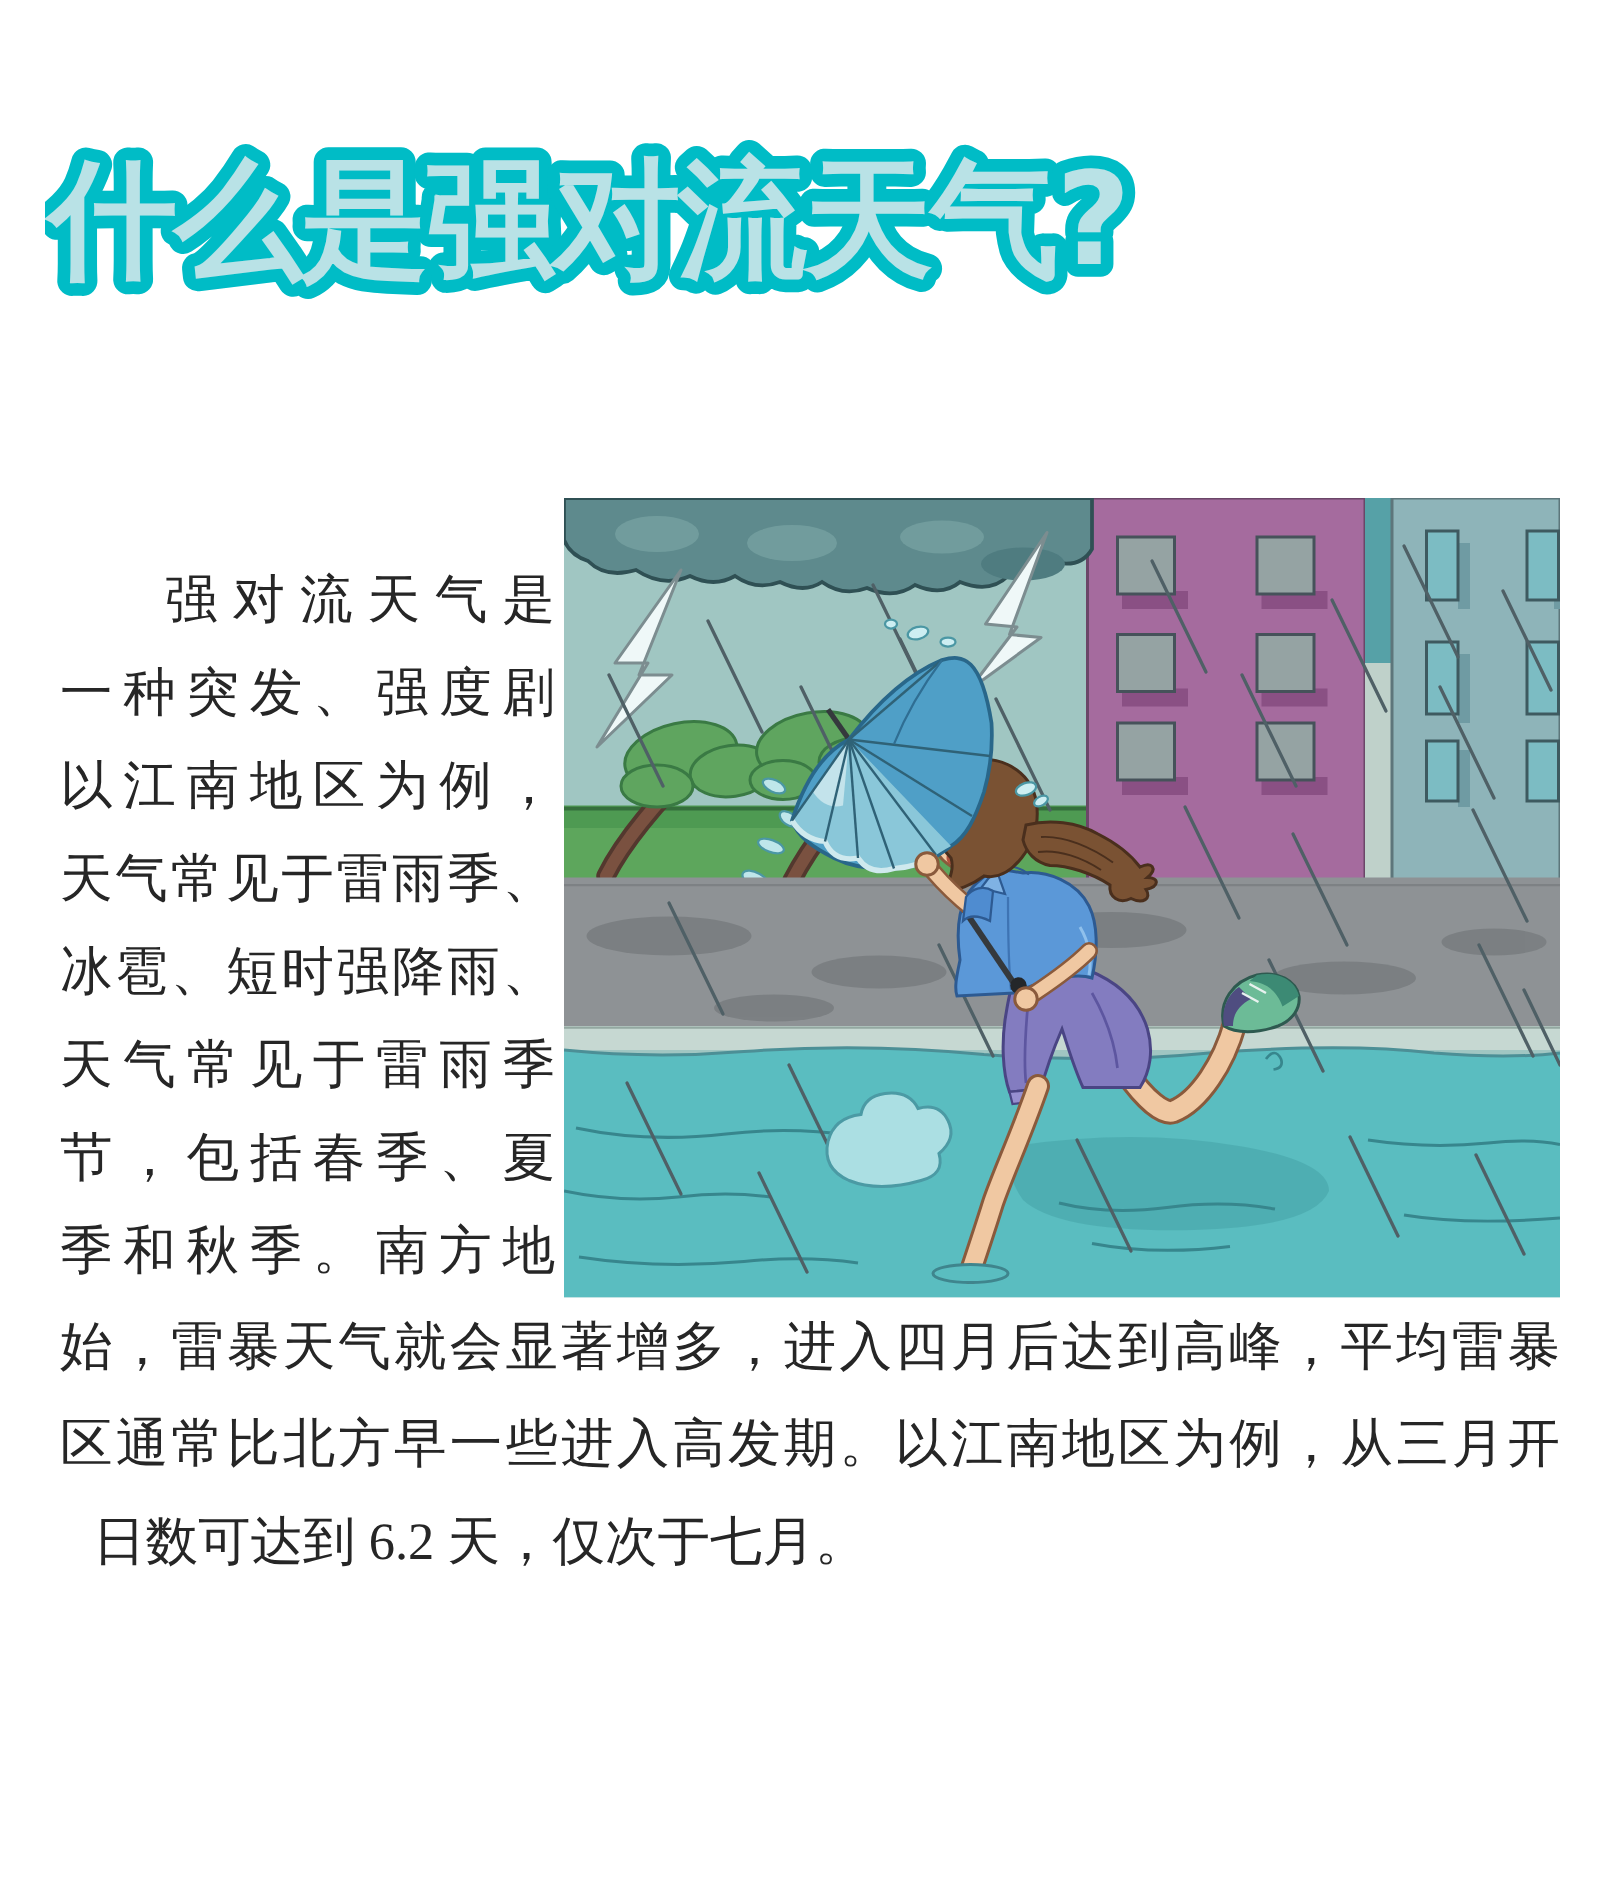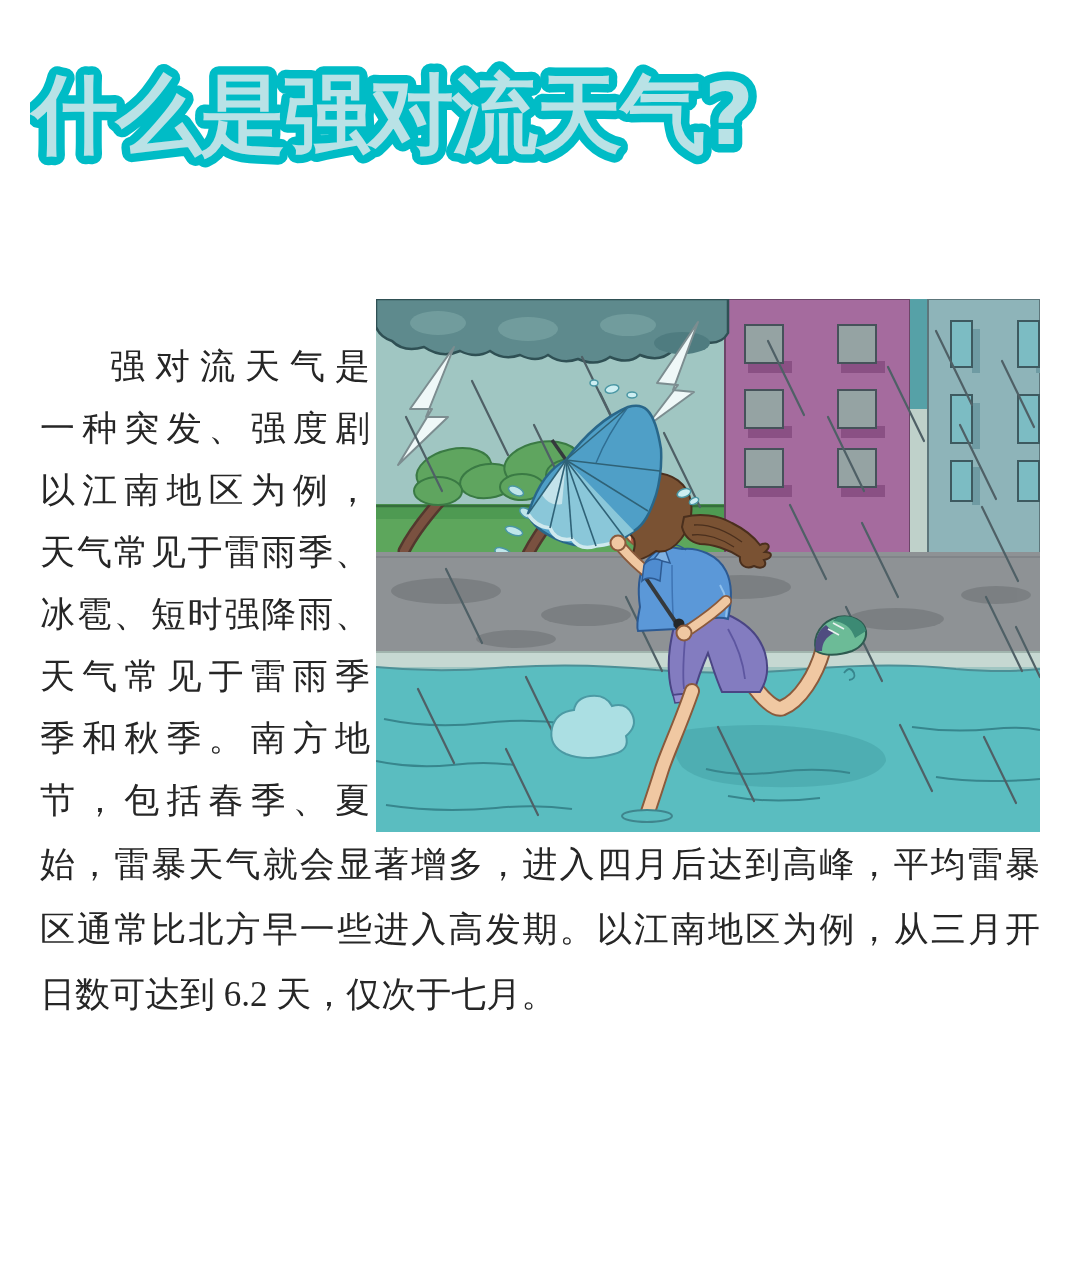--- a/index.html
+++ b/index.html
@@ -1,30 +1,30 @@
 <!DOCTYPE html>
 <html><head>
 <meta charset="utf-8">
 <style>
   html,body{margin:0;padding:0;background:#ffffff;}
   .page{position:relative;width:1080px;height:1267px;background:#ffffff;overflow:hidden;
         font-family:"Liberation Serif","DejaVu Serif",serif;color:#262626;}
-  .title-wrap{padding-top:48px;padding-left:30px;}
+  .title-wrap{padding-top:80px;padding-left:30px;}
   .content{margin:122px 40px 0 40px;width:1000px;}
   .row{display:flex;align-items:flex-end;}
   .left-col{width:330px;flex:none;}
   .tline{font-size:35px;line-height:62px;height:62px;white-space:nowrap;
          text-align:justify;text-align-last:justify;letter-spacing:0;}
   .tline.first{text-indent:70px;}
   .figure{width:664px;height:533px;margin-left:6px;flex:none;}
   .figure svg{display:block;width:664px;height:533px;}
   .bottom{width:1000px;}
   .bline{font-size:35px;line-height:65px;height:65px;white-space:nowrap;
          text-align:justify;text-align-last:justify;}
-  .bline.end{text-align-last:left;}
+  .bline.end{text-align-last:left;margin-left:22px;}
   .title-svg text{font-family:"DejaVu Sans","Liberation Sans",sans-serif;font-weight:700;}
 </style>
 </head>
 <body>
 
 <div class="page">
 
   <div class="title-wrap">
     <svg class="title-svg" width="740" height="125" viewBox="0 0 740 125">
       <text x="2" y="96" font-size="86" letter-spacing="-2" fill="#b9e2e6" stroke="#00bcc6" stroke-width="17" stroke-linejoin="round" paint-order="stroke">什么是强对流天气?</text>
@@ -34,22 +34,22 @@
   <div class="content">
     <div class="row">
 
       <div class="left-col">
         <div class="tline first">强对流天气是</div>
         <div class="tline">一种突发、强度剧</div>
         <div class="tline">以江南地区为例，</div>
         <div class="tline">天气常见于雷雨季、</div>
         <div class="tline">冰雹、短时强降雨、</div>
         <div class="tline">天气常见于雷雨季</div>
+        <div class="tline">节，包括春季、夏</div>
         <div class="tline">季和秋季。南方地</div>
-        <div class="tline">节，包括春季、夏</div>
       </div>
 
       <figure class="figure" style="margin:0 0 0 6px" aria-label="卡通插画：雷雨大风中，一个女孩撑着被风吹的蓝色雨伞在积水的街道上奔跑；天空有乌云和两道闪电，树木被风吹弯，背景是紫色和青色的楼房。">
         <svg viewBox="0 0 664 533">
 
           <rect x="0" y="0" width="664" height="533" fill="#a0c6c2"></rect>
 
           <g>
             <rect x="0" y="205" width="352" height="18" fill="#4e9a52"></rect>
             <rect x="0" y="220" width="352" height="48" fill="#5da65c"></rect>

